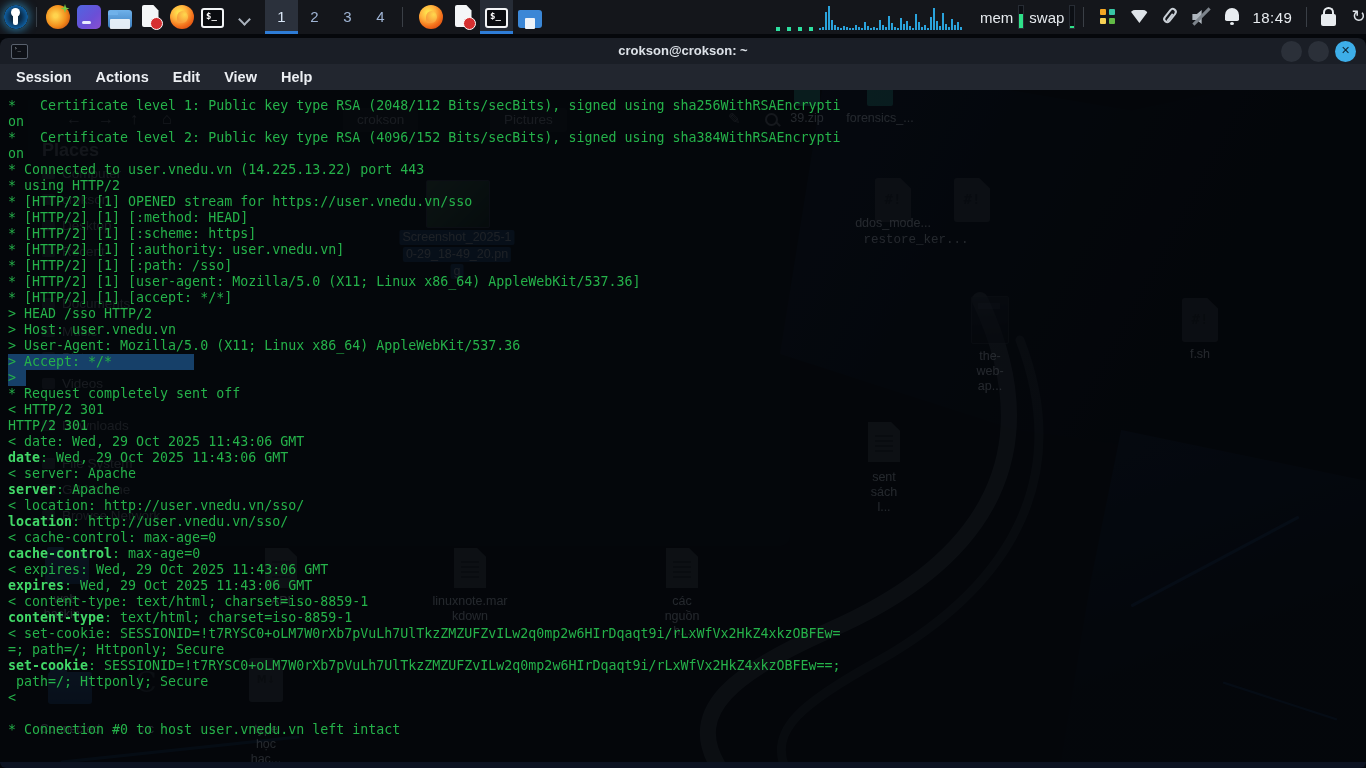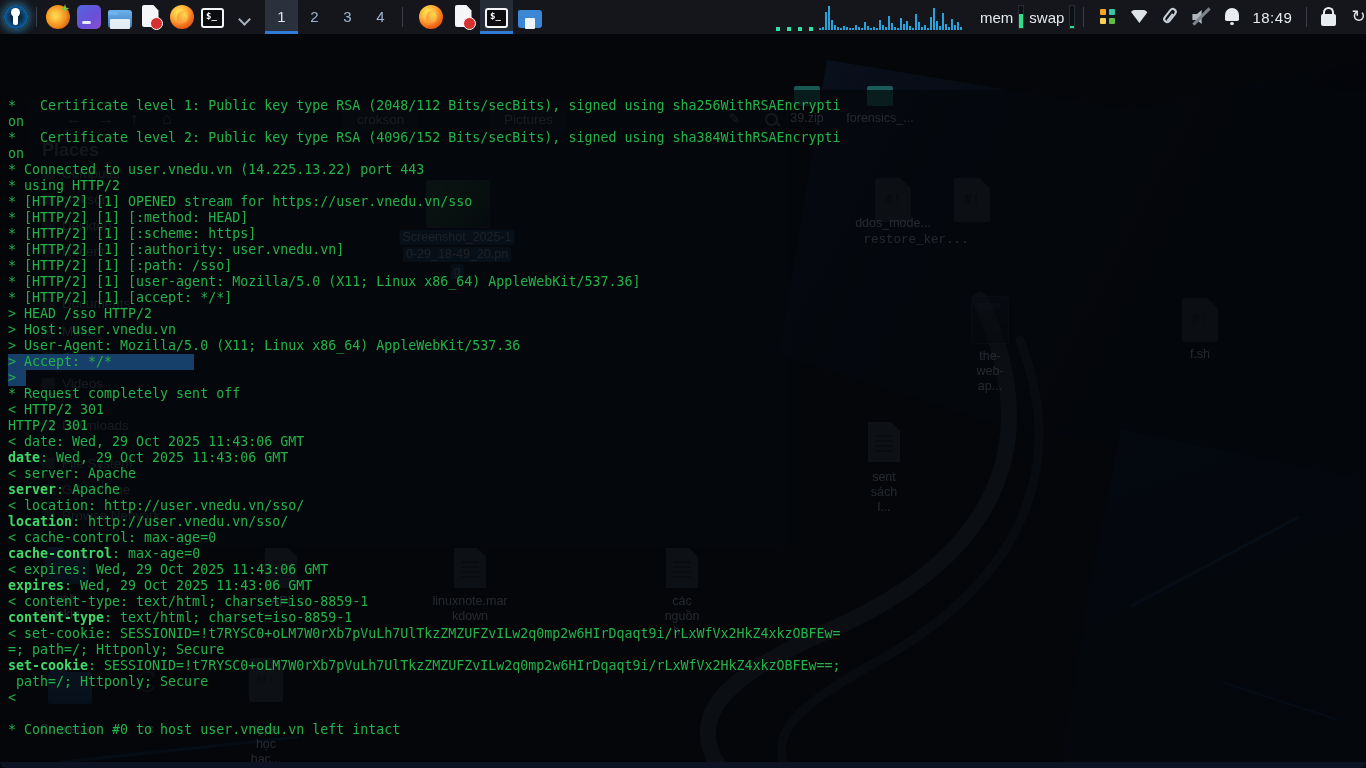--- a/index.html
+++ b/index.html
@@ -299,21 +299,37 @@
         <div class="fm-fline" style="top: 147px;">0-29_18-49_20.pn</div>
         <div class="fm-fline" style="top: 164px;">g</div>
       </div>
   </div>
 
   <div class="term-overlay"></div>
 
   <div class="term-text" id="term-text"><div class="tl">*   Certificate level 1: Public key type RSA (2048/112 Bits/secBits), signed using sha256WithRSAEncrypti</div><div class="tl">on</div><div class="tl">*   Certificate level 2: Public key type RSA (4096/152 Bits/secBits), signed using sha384WithRSAEncrypti</div><div class="tl">on</div><div class="tl">* Connected to user.vnedu.vn (14.225.13.22) port 443</div><div class="tl">* using HTTP/2</div><div class="tl">* [HTTP/2] [1] OPENED stream for https://user.vnedu.vn/sso</div><div class="tl">* [HTTP/2] [1] [:method: HEAD]</div><div class="tl">* [HTTP/2] [1] [:scheme: https]</div><div class="tl">* [HTTP/2] [1] [:authority: user.vnedu.vn]</div><div class="tl">* [HTTP/2] [1] [:path: /sso]</div><div class="tl">* [HTTP/2] [1] [user-agent: Mozilla/5.0 (X11; Linux x86_64) AppleWebKit/537.36]</div><div class="tl">* [HTTP/2] [1] [accept: */*]</div><div class="tl">&gt; HEAD /sso HTTP/2</div><div class="tl">&gt; Host: user.vnedu.vn</div><div class="tl">&gt; User-Agent: Mozilla/5.0 (X11; Linux x86_64) AppleWebKit/537.36</div><div class="tl" style="background: linear-gradient(90deg, rgb(22, 64, 105) 186px, transparent 186px);">&gt; Accept: */*</div><div class="tl" style="background: linear-gradient(90deg, rgb(22, 64, 105) 18px, transparent 18px);">&gt;</div><div class="tl">* Request completely sent off</div><div class="tl">&lt; HTTP/2 301</div><div class="tl">HTTP/2 301</div><div class="tl">&lt; date: Wed, 29 Oct 2025 11:43:06 GMT</div><div class="tl"><b>date</b>: Wed, 29 Oct 2025 11:43:06 GMT</div><div class="tl">&lt; server: Apache</div><div class="tl"><b>server</b>: Apache</div><div class="tl">&lt; location: http://user.vnedu.vn/sso/</div><div class="tl"><b>location</b>: http://user.vnedu.vn/sso/</div><div class="tl">&lt; cache-control: max-age=0</div><div class="tl"><b>cache-control</b>: max-age=0</div><div class="tl">&lt; expires: Wed, 29 Oct 2025 11:43:06 GMT</div><div class="tl"><b>expires</b>: Wed, 29 Oct 2025 11:43:06 GMT</div><div class="tl">&lt; content-type: text/html; charset=iso-8859-1</div><div class="tl"><b>content-type</b>: text/html; charset=iso-8859-1</div><div class="tl">&lt; set-cookie: SESSIONID=!t7RYSC0+oLM7W0rXb7pVuLh7UlTkzZMZUFZvILw2q0mp2w6HIrDqaqt9i/rLxWfVx2HkZ4xkzOBFEw=</div><div class="tl">=; path=/; Httponly; Secure</div><div class="tl"><b>set-cookie</b>: SESSIONID=!t7RYSC0+oLM7W0rXb7pVuLh7UlTkzZMZUFZvILw2q0mp2w6HIrDqaqt9i/rLxWfVx2HkZ4xkzOBFEw==;</div><div class="tl"> path=/; Httponly; Secure</div><div class="tl">&lt;</div><div class="tl"></div><div class="tl">* Connection #0 to host user.vnedu.vn left intact</div></div>
   <div class="term-bottom"></div>
 
-
+  <div class="titlebar">
+    <span class="tb-icon"></span>
+    <div class="tb-title">crokson@crokson: ~</div>
+    <div class="tb-btns" id="tb-btns">
+        <div class="wbtn"></div>
+        <div class="wbtn"></div>
+        <div class="wbtn close"></div>
+      </div>
+  </div>
+
+  <div class="menubar" id="menubar">
+      <div class="menu-item">Session</div>
+      <div class="menu-item">Actions</div>
+      <div class="menu-item">Edit</div>
+      <div class="menu-item">View</div>
+      <div class="menu-item">Help</div>
+    </div>
 
   <div class="panel">
     <div class="panel-left" id="panel-left">
         <div class="lbtn">
           <span class="pic pic-kali-menu"></span>
         </div>
         <span class="psep"></span>
         <div class="lbtn">
           <span class="pic pic-sparkle-app"></span>
         </div>

